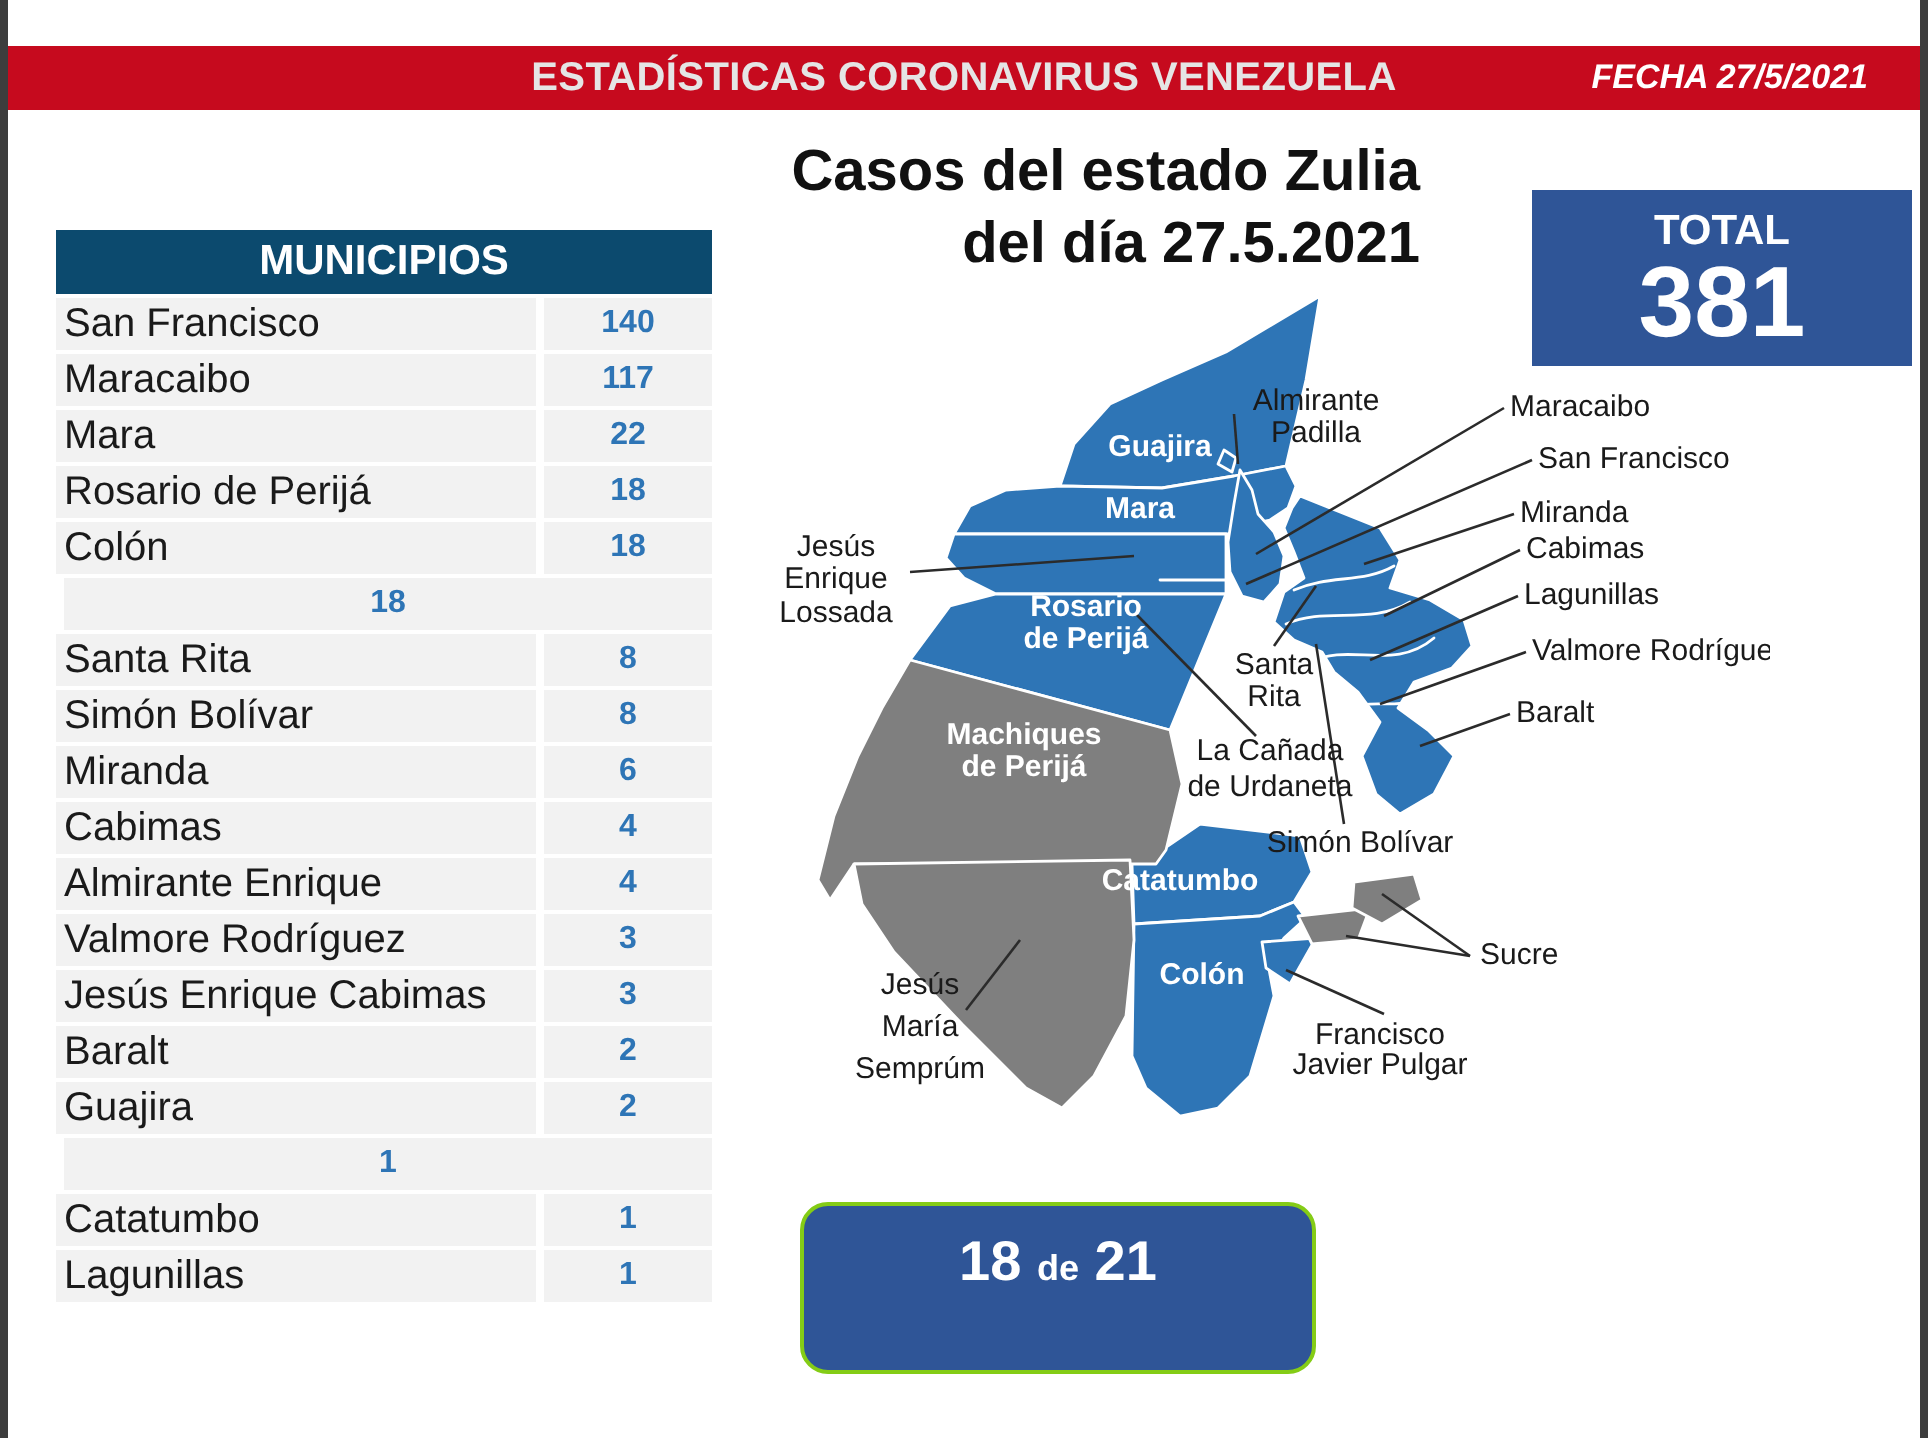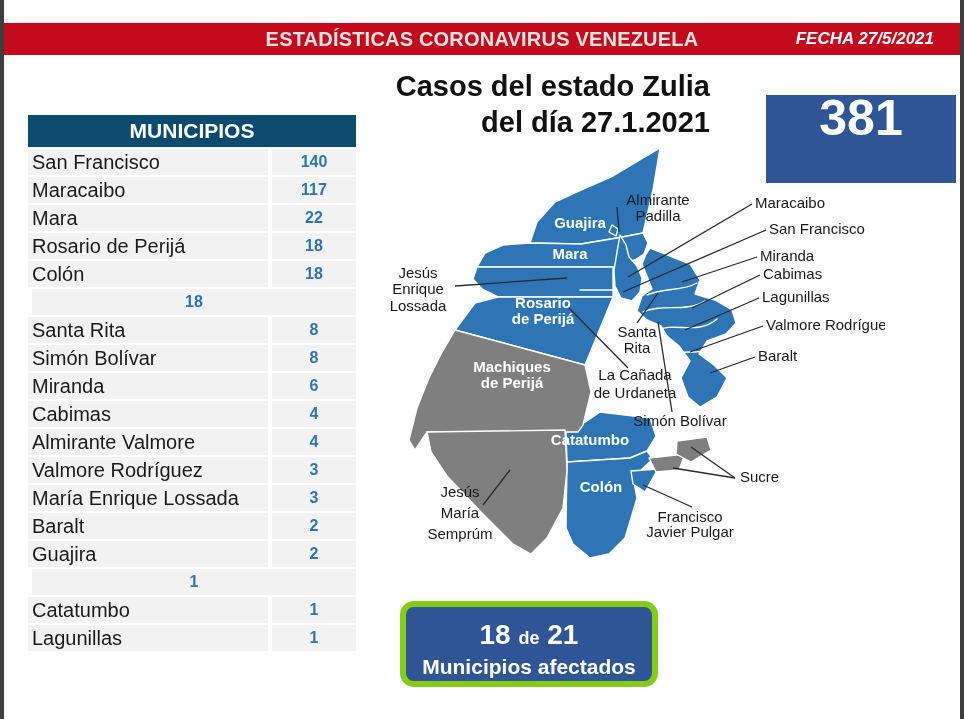--- a/index.html
+++ b/index.html
@@ -41,43 +41,44 @@
   svg { display:block; }
   .region-blue { fill:#2e75b6; stroke:#ffffff; stroke-width:1.4; stroke-linejoin:round; }
   .region-gray { fill:#7f7f7f; stroke:#ffffff; stroke-width:1.4; stroke-linejoin:round; }
   .border-line { fill:none; stroke:#ffffff; stroke-width:1.4; stroke-linecap:round; }
   .callout { stroke:#2b2b2b; stroke-width:1.3; }
   .lbl { font-family:"Liberation Sans", sans-serif; font-size:15px; fill:#1a1a1a; }
   .lbl-on { font-family:"Liberation Sans", sans-serif; font-size:15px; font-weight:bold; fill:#ffffff; }
 
   
   .summary-box { position:absolute; left:400px; top:601px; width:258px; height:86px;
-                 background:#2f5597; border:6px solid #84cc16; border-radius:14px;
+                 background:#2f5597; border:2px solid #84cc16; border-radius:14px;
                  color:#fff; text-align:center; padding-top:12px; }
   .summary-line1 { font-size:28px; font-weight:bold; }
   .summary-line1 .de { font-size:18px; font-weight:bold; }
   .summary-line2 { font-size:21px; font-weight:bold; margin-top:4px; }
 </style>
 </head>
 <body>
 
 <div class="edge left"></div>
 <div class="edge right"></div>
 
 <div class="banner">
   <span class="banner-title">ESTADÍSTICAS CORONAVIRUS VENEZUELA</span>
   <span class="banner-date">FECHA 27/5/2021</span>
 </div>
 
 <div class="main-title">
   <div>Casos del estado Zulia</div>
-  <div>del día 27.1.2021</div>
+  <div>del día 27.5.2021</div>
 </div>
 
 <div class="total-box">
+  <div class="total-label">TOTAL</div>
   <div class="total-value">381</div>
 </div>
 
 <div class="muni-table">
   <div class="muni-header">MUNICIPIOS</div>
   <div class="muni-row">
       <div class="muni-name">San Francisco</div>
       <div class="muni-gap"></div>
       <div class="muni-value">140</div>
     </div>
@@ -119,31 +120,31 @@
       <div class="muni-name">Miranda</div>
       <div class="muni-gap"></div>
       <div class="muni-value">6</div>
     </div>
   <div class="muni-row">
       <div class="muni-name">Cabimas</div>
       <div class="muni-gap"></div>
       <div class="muni-value">4</div>
     </div>
   <div class="muni-row">
-      <div class="muni-name">Almirante Valmore</div>
+      <div class="muni-name">Almirante Enrique</div>
       <div class="muni-gap"></div>
       <div class="muni-value">4</div>
     </div>
   <div class="muni-row">
       <div class="muni-name">Valmore Rodríguez</div>
       <div class="muni-gap"></div>
       <div class="muni-value">3</div>
     </div>
   <div class="muni-row">
-      <div class="muni-name">María Enrique Lossada</div>
+      <div class="muni-name">Jesús Enrique Cabimas</div>
       <div class="muni-gap"></div>
       <div class="muni-value">3</div>
     </div>
   <div class="muni-row">
       <div class="muni-name">Baralt</div>
       <div class="muni-gap"></div>
       <div class="muni-value">2</div>
     </div>
   <div class="muni-row">
       <div class="muni-name">Guajira</div>
@@ -242,14 +243,13 @@
   <text class="lbl" x="355" y="342">Sucre</text>
 </svg>
 </div>
 
 <div class="summary-box">
   <div class="summary-line1">
     <span>18</span>
     <span class="de">de</span>
     <span>21</span>
   </div>
-  <div class="summary-line2">Municipios afectados</div>
 </div>
 
 </body></html>

